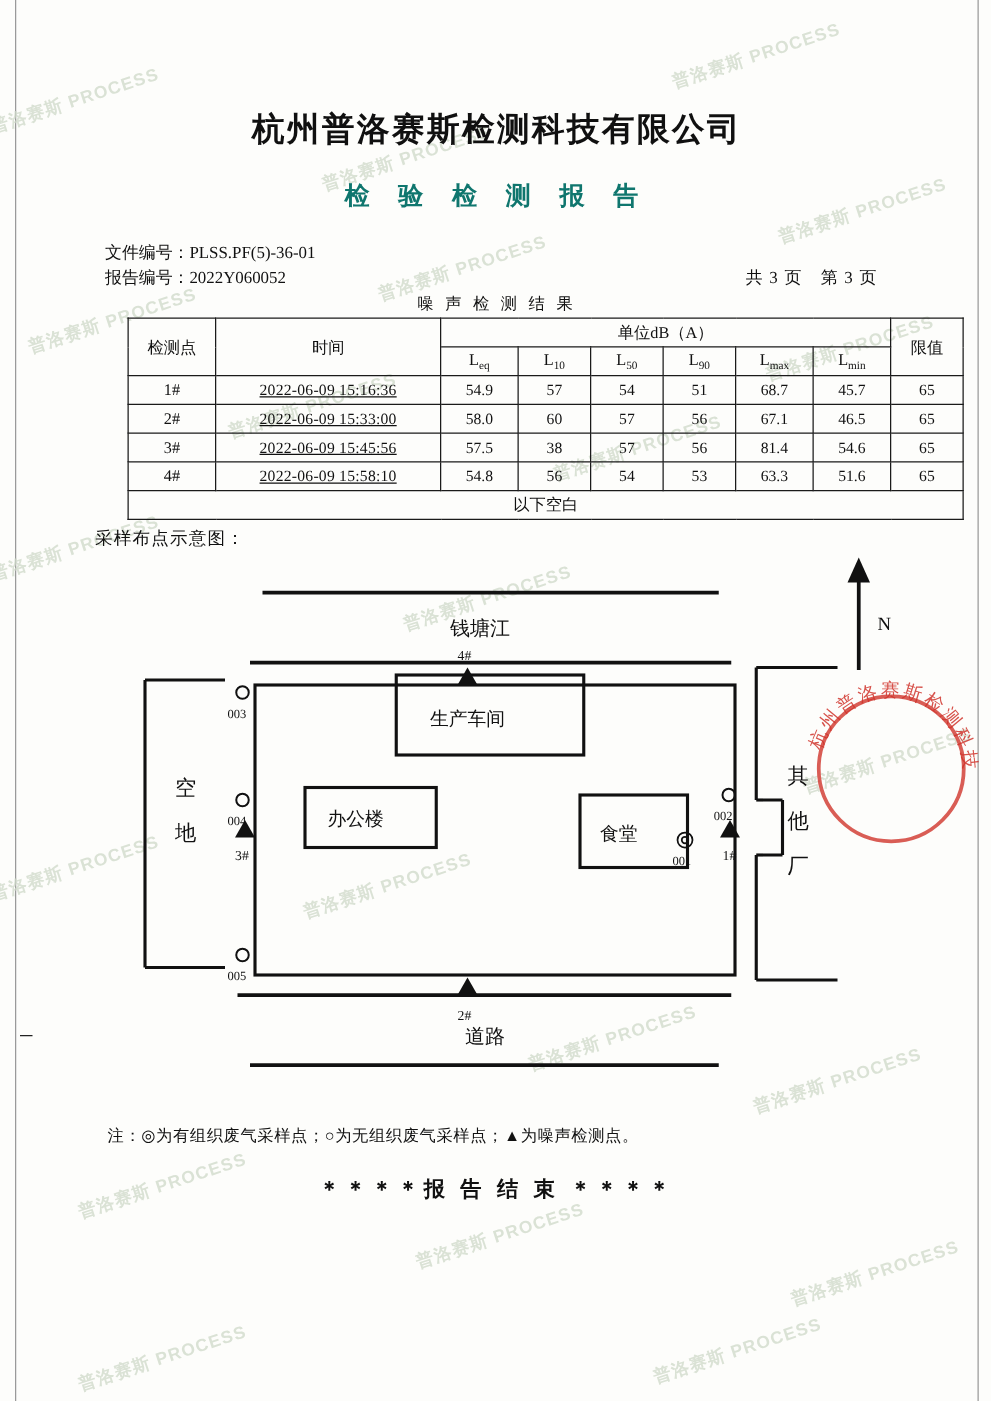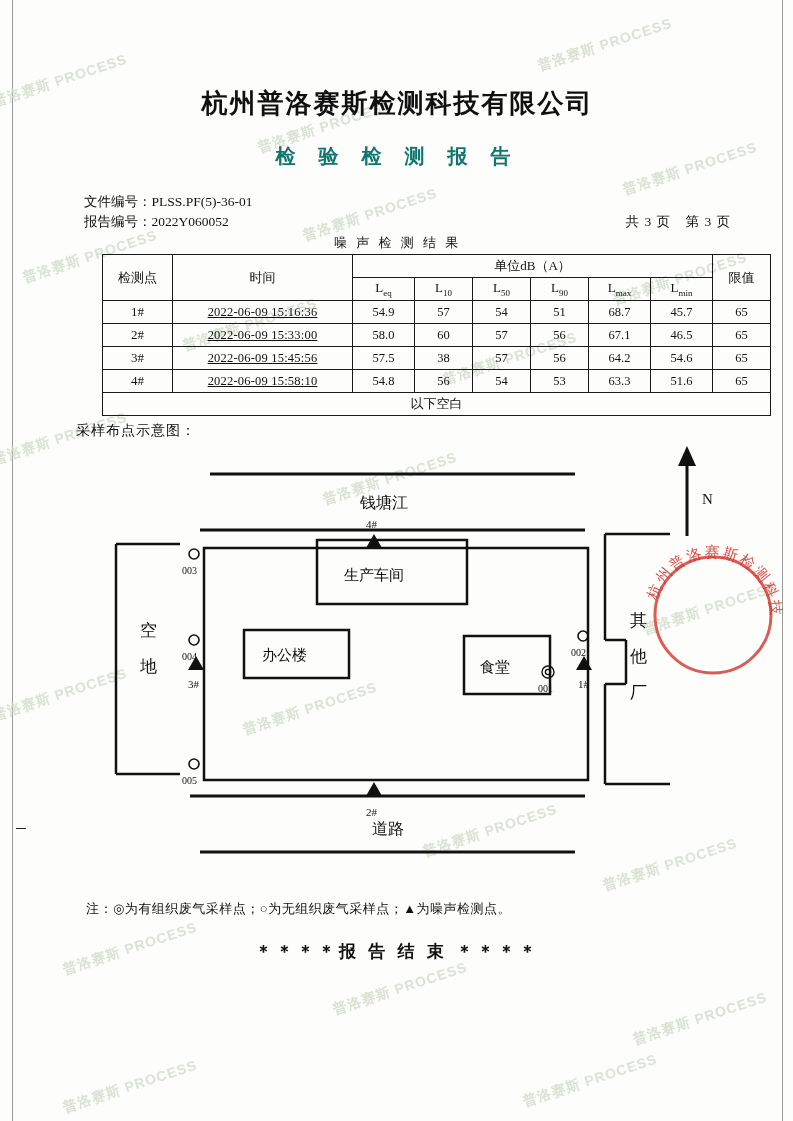--- a/index.html
+++ b/index.html
@@ -60,21 +60,21 @@
   .meta {
     margin-top: 22px;
     position: relative;
     font-size: 13.5px;
     line-height: 20px;
     padding-left: 54px;
   }
   .meta .line { white-space: nowrap; }
   .pages-right {
     position: absolute;
-    right: 34px;
+    right: 63px;
     top: 20px;
     font-size: 13.5px;
     letter-spacing: 1px;
   }
 
   .table-caption {
     text-align: center;
     font-size: 13px;
     letter-spacing: 3px;
     margin-top: 2px;
@@ -280,21 +280,21 @@
           <td class="val">46.5</td>
           <td class="val">65</td>
         </tr>
         <tr>
           <td class="point">3#</td>
           <td class="time">2022-06-09 15:45:56</td>
           <td class="val">57.5</td>
           <td class="val">38</td>
           <td class="val">57</td>
           <td class="val">56</td>
-          <td class="val">64.2</td>
+          <td class="val">81.4</td>
           <td class="val">54.6</td>
           <td class="val">65</td>
         </tr>
         <tr>
           <td class="point">4#</td>
           <td class="time">2022-06-09 15:58:10</td>
           <td class="val">54.8</td>
           <td class="val">56</td>
           <td class="val">54</td>
           <td class="val">53</td>

